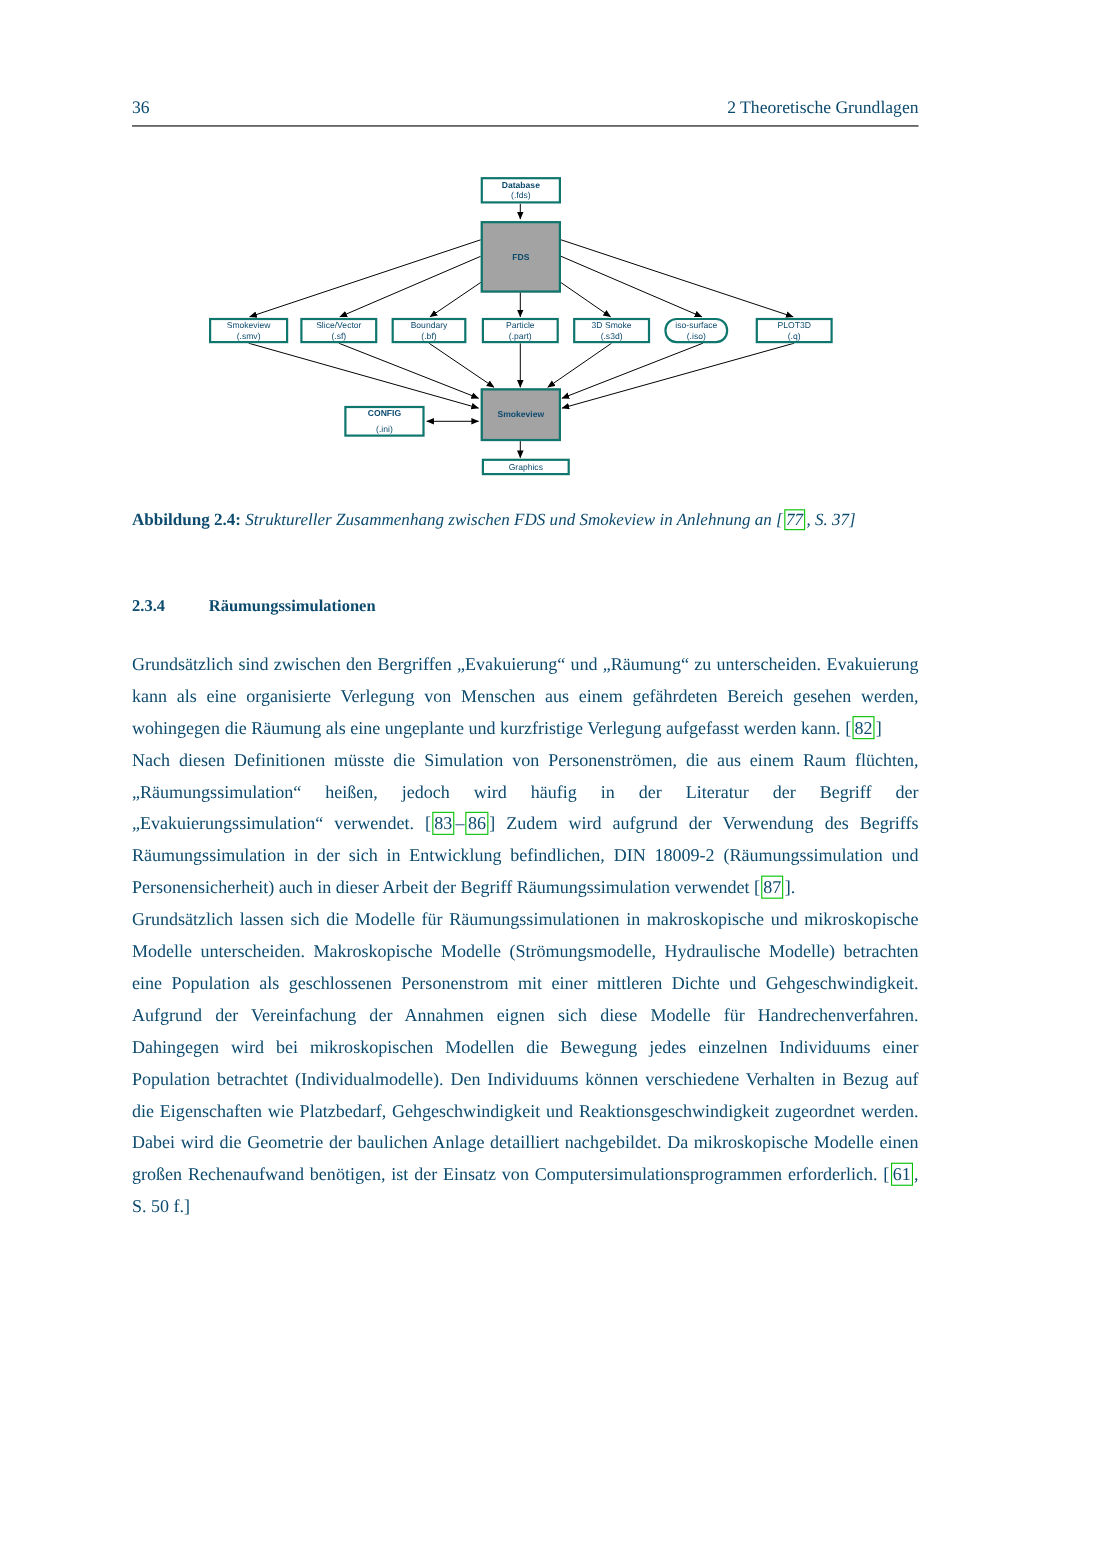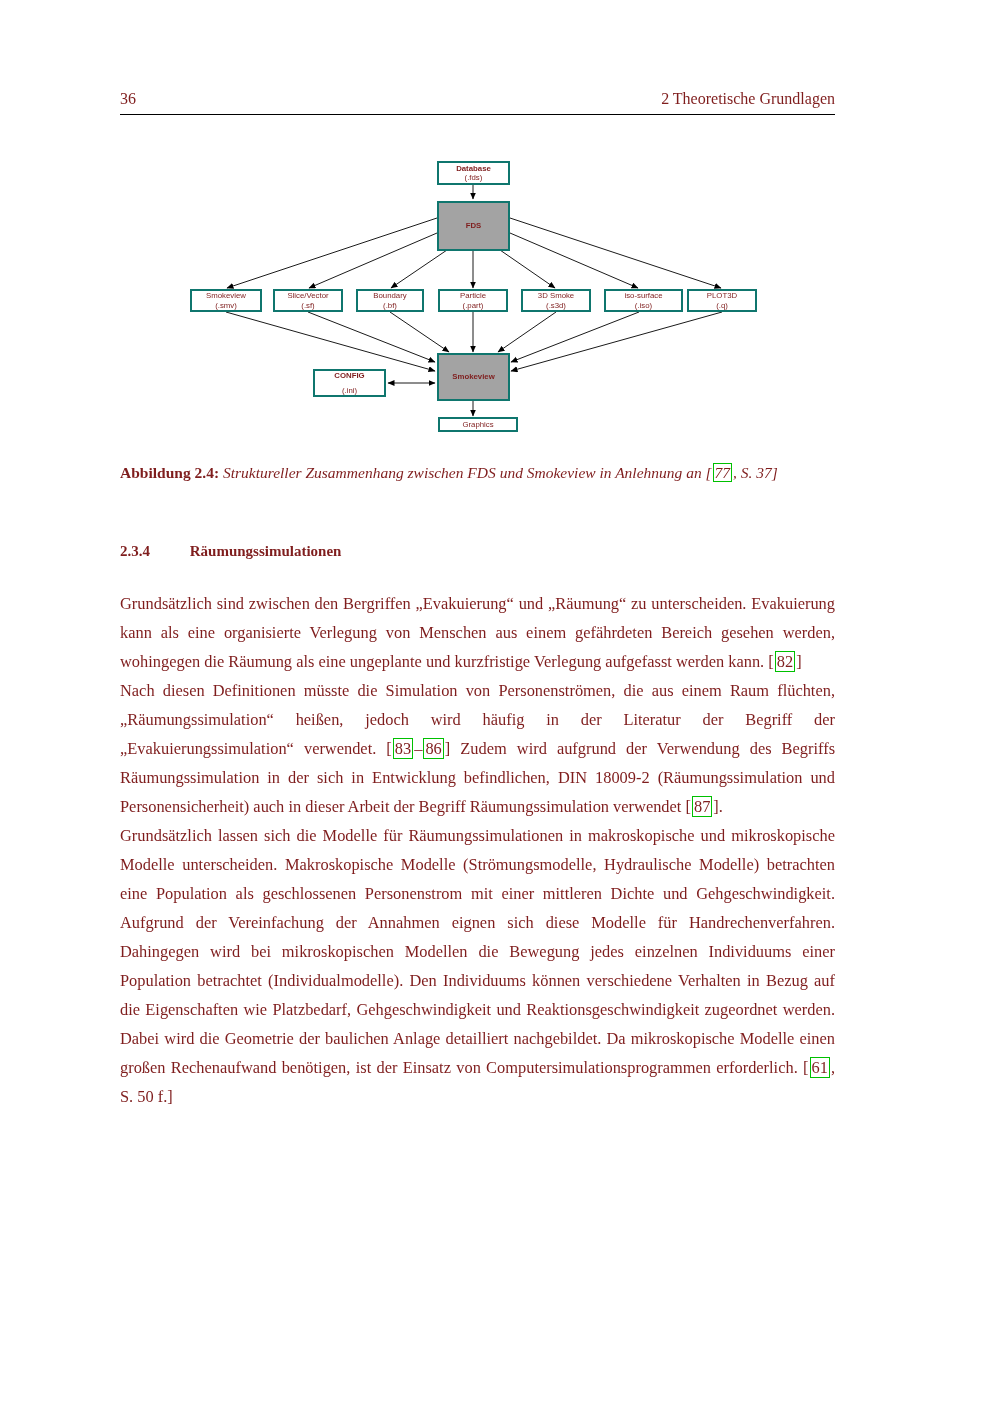--- a/index.html
+++ b/index.html
@@ -1,18 +1,18 @@
 <!DOCTYPE html>
 <html lang="de" style="--cite: #00C000;"><head>
 <meta charset="utf-8">
 <style>
   html,body{margin:0;padding:0;background:#ffffff;}
   .page{
     position:relative;width:1000px;height:1414px;background:#fff;
-    font-family:"Liberation Serif",serif;color:#7f1d1d;overflow:hidden;
+    font-family:"Liberation Serif",serif;color:#0c4a6e;overflow:hidden;
   }
   
   .pagehead{
     position:absolute;top:90px;left:120px;width:715px;
     display:flex;justify-content:space-between;
     font-size:16px;
   }
   .headrule{
     position:absolute;top:114px;left:120px;width:715px;
     border-top:1.2px solid #000;
@@ -92,21 +92,21 @@
         <line x1="519" y1="154" x2="391" y2="204" class="arrow" marker-end="url(#ah)"></line>
         <line x1="602" y1="154" x2="391" y2="213" class="arrow" marker-end="url(#ah)"></line>
         <line x1="268" y1="225" x2="315" y2="225" class="arrow" marker-end="url(#ah)" marker-start="url(#ah)"></line>
         <line x1="353" y1="243" x2="353" y2="258" class="arrow" marker-end="url(#ah)"></line>
       </svg>
     <div id="box-layer">
         <div class="fbox" style="left: 317px; top: 3px; width: 73px; height: 24px;">
           <div style="font-weight: bold;">Database</div>
           <div>(.fds)</div>
         </div>
-        <div class="fbox gray" style="background: rgb(163, 163, 163); left: 317px; top: 43px; width: 73px; height: 50px;">
+        <div class="fbox gray" style="background: rgb(163, 163, 163); left: 317px; top: 43px; width: 73px; height: 65px;">
           <div style="font-weight: bold;">FDS</div>
         </div>
         <div class="fbox" style="left: 70px; top: 131px; width: 72px; height: 23px;">
           <div>Smokeview</div>
           <div>(.smv)</div>
         </div>
         <div class="fbox" style="left: 153px; top: 131px; width: 70px; height: 23px;">
           <div>Slice/Vector</div>
           <div>(.sf)</div>
         </div>
@@ -115,21 +115,21 @@
           <div>(.bf)</div>
         </div>
         <div class="fbox" style="left: 318px; top: 131px; width: 70px; height: 23px;">
           <div>Particle</div>
           <div>(.part)</div>
         </div>
         <div class="fbox" style="left: 401px; top: 131px; width: 70px; height: 23px;">
           <div>3D Smoke</div>
           <div>(.s3d)</div>
         </div>
-        <div class="fbox" style="left: 484px; top: 131px; width: 79px; height: 23px;">
+        <div class="fbox" style="left: 484px; top: 131px; width: 58px; height: 23px; border-radius: 11px;">
           <div>iso-surface</div>
           <div>(.iso)</div>
         </div>
         <div class="fbox" style="left: 567px; top: 131px; width: 70px; height: 23px;">
           <div>PLOT3D</div>
           <div>(.q)</div>
         </div>
         <div class="fbox gray" style="background: rgb(163, 163, 163); left: 317px; top: 195px; width: 73px; height: 48px;">
           <div style="font-weight: bold;">Smokeview</div>
         </div>

